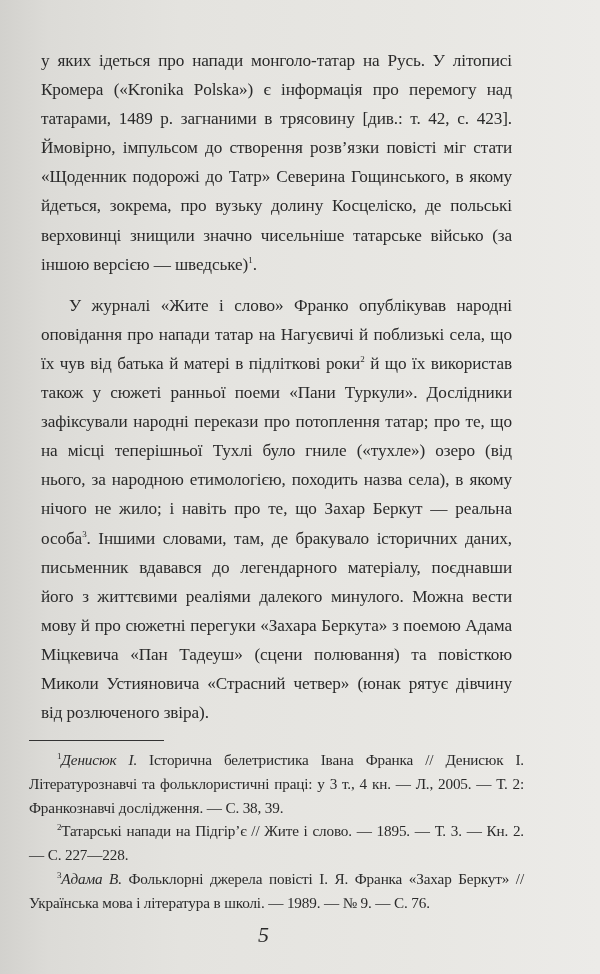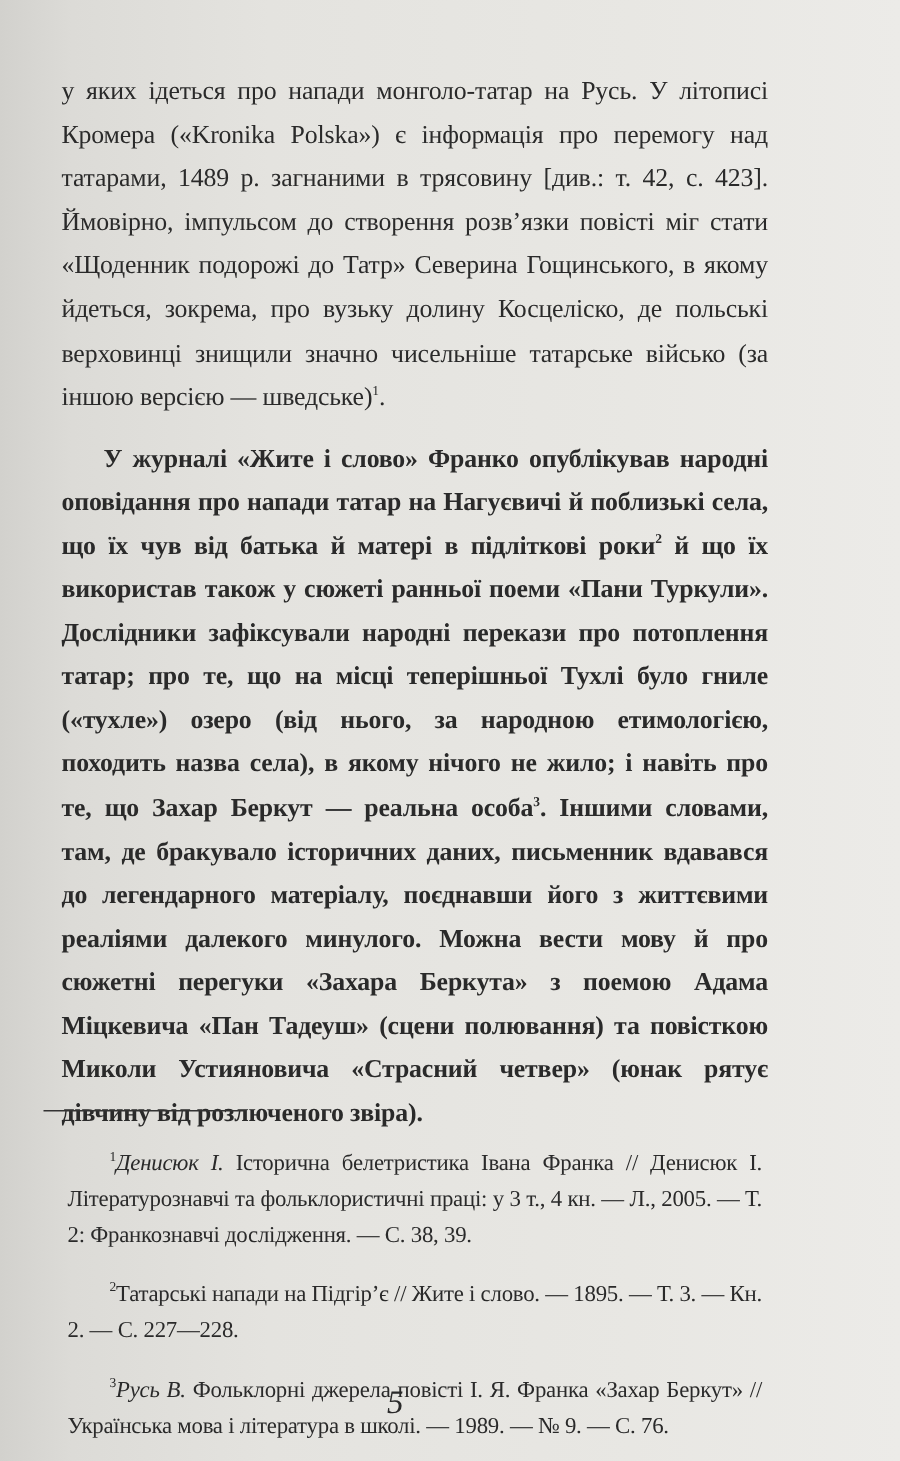--- a/index.html
+++ b/index.html
@@ -13,50 +13,50 @@
   .page {
     position: absolute; left: 29px; top: 0; width: 495px;
   }
   .body-text {
     position: absolute; left: 0; top: 34px; width: 495px;
     font-size: 17.2px; line-height: 29.1px;
     text-align: justify;
     letter-spacing: -0.1px;
   }
   .body-text p { margin: 12px; }
-  .body-text p.indent { text-indent: 28px; font-weight: bold; }
+  .body-text p.indent { text-indent: 28px; }
   sup { font-size: 9px; line-height: 0; vertical-align: super; }
   .rule {
     position: absolute; left: 0; top: 740px; width: 135px; height: 0;
     border-top: 1.2px solid #333;
   }
   .footnotes {
     position: absolute; left: 0; top: 748px; width: 495px;
     font-size: 15.2px; line-height: 23.8px;
     text-align: justify;
     letter-spacing: -0.15px;
   }
-  .footnotes p { margin: 16px; text-indent: 28px; }
+  .footnotes p { margin: 0; text-indent: 28px; }
   .footnotes i { font-style: italic; }
   .page-number {
     position: absolute; left: 258px; top: 922px;
     font-size: 22px; font-style: italic; color: #2a2a2a;
   }
 </style>
 </head>
 <body>
 
 <div class="page">
   <div class="body-text">
     <p><span>у яких ідеться про напади монголо-татар на Русь. У літописі Кромера («Kronika Polska») є інформація про перемогу над татарами, 1489 р. загнаними в трясовину [див.: т. 42, с. 423]. Ймовірно, імпульсом до створення розв’язки повісті міг стати «Щоденник подорожі до Татр» Северина Гощинського, в якому йдеться, зокрема, про вузьку долину Косцеліско, де польські верховинці знищили значно чисельніше татарське військо (за іншою версією — шведське)</span><sup>1</sup><span>.</span></p>
     <p class="indent"><span>У журналі «Жите і слово» Франко опублікував народні оповідання про напади татар на Нагуєвичі й поблизькі села, що їх чув від батька й матері в підліткові роки</span><sup>2</sup><span> й що їх використав також у сюжеті ранньої поеми «Пани Туркули». Дослідники зафіксували народні перекази про потоплення татар; про те, що на місці теперішньої Тухлі було гниле («тухле») озеро (від нього, за народною етимологією, походить назва села), в якому нічого не жило; і навіть про те, що Захар Беркут — реальна особа</span><sup>3</sup><span>. Іншими словами, там, де бракувало історичних даних, письменник вдавався до легендарного матеріалу, поєднавши його з життєвими реаліями далекого минулого. Можна вести мову й про сюжетні перегуки «Захара Беркута» з поемою Адама Міцкевича «Пан Тадеуш» (сцени полювання) та повісткою Миколи Устияновича «Страсний четвер» (юнак рятує дівчину від розлюченого звіра).</span></p>
   </div>
 
   <div class="rule"></div>
 
   <div class="footnotes">
     <p><sup>1</sup><i>Денисюк І.</i><span> Історична белетристика Івана Франка // Денисюк І. Літературознавчі та фольклористичні праці: у 3 т., 4 кн. — Л., 2005. — Т. 2: Франкознавчі дослідження. — С. 38, 39.</span></p>
     <p><sup>2</sup><span>Татарські напади на Підгір’є // Жите і слово. — 1895. — Т. 3. — Кн. 2. — С. 227—228.</span></p>
-    <p><sup>3</sup><i>Русь В.</i><span> Фольклорні джерела повісті І. Я. Франка «Захар Беркут» // Українська мова і література в школі. — 1989. — № 9. — С. 76.</span></p>
+    <p><sup>3</sup><i>Адама В.</i><span> Фольклорні джерела повісті І. Я. Франка «Захар Беркут» // Українська мова і література в школі. — 1989. — № 9. — С. 76.</span></p>
   </div>
 </div>
 
 <div class="page-number">5</div>
 
 </body></html>

